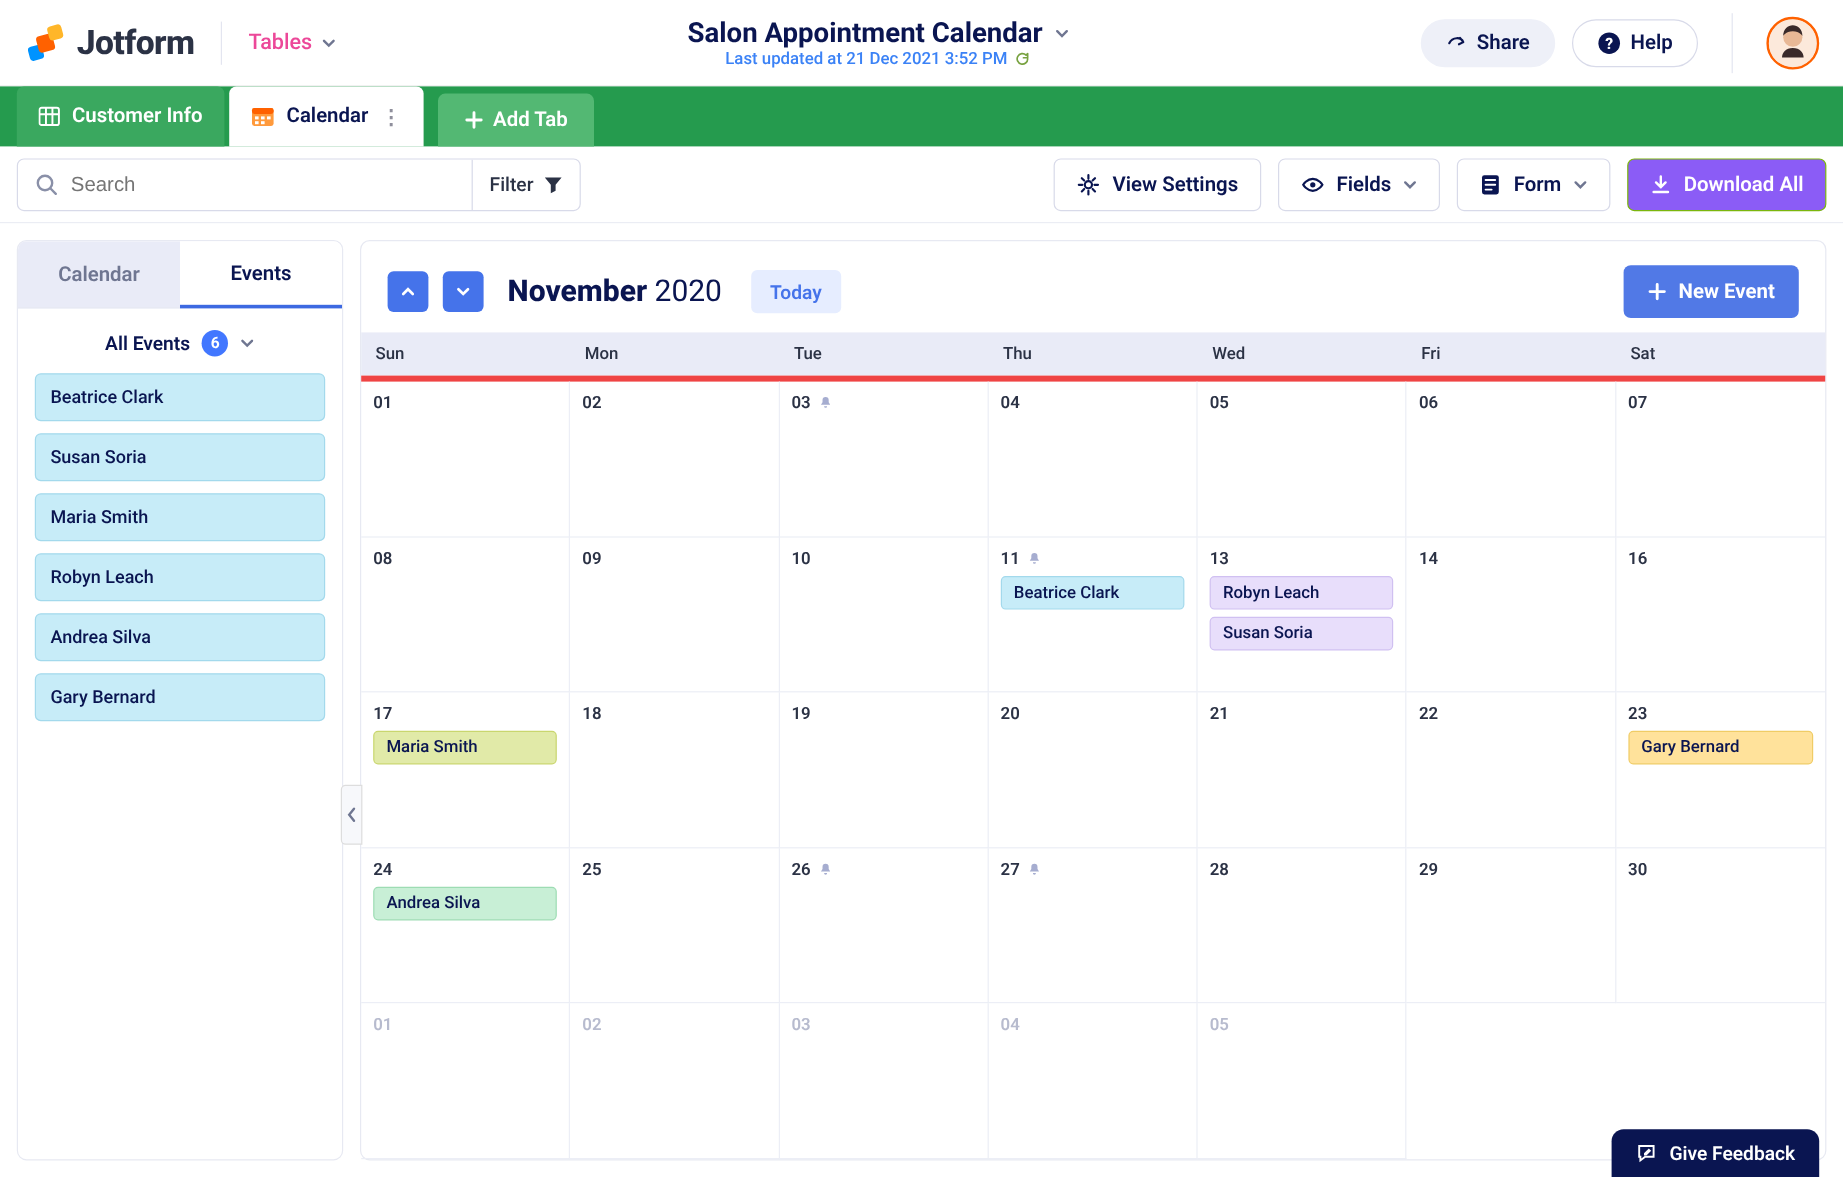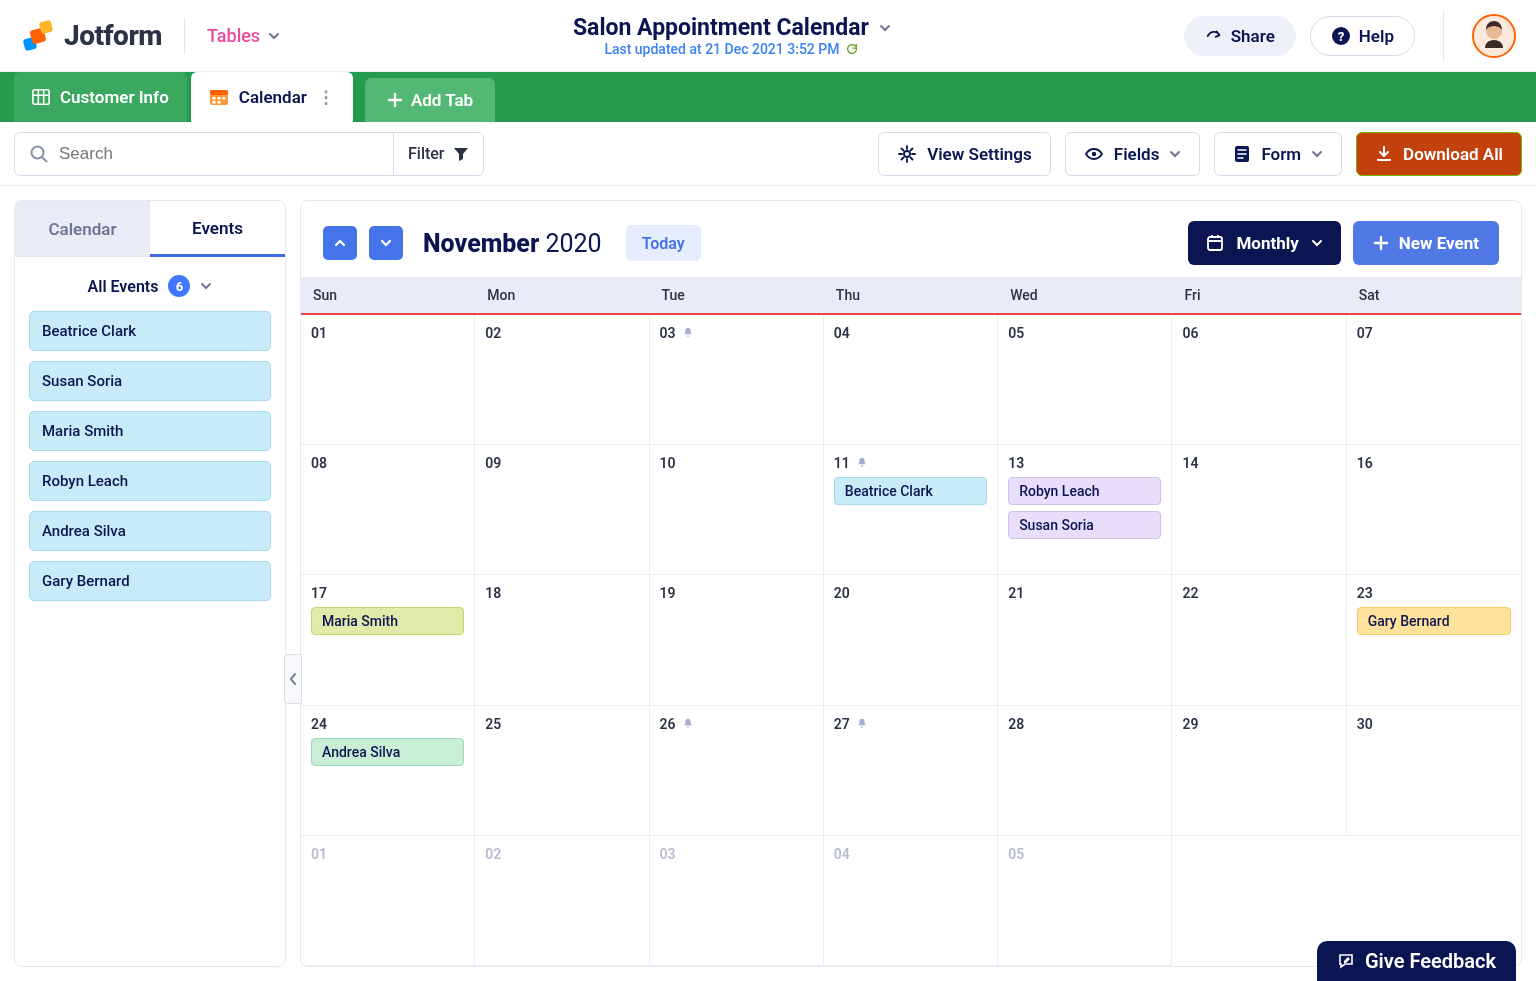--- a/index.html
+++ b/index.html
@@ -34,21 +34,21 @@
 .add-tab { background:#53b873; display:flex; align-items:center; gap:8px; padding:0 22px; margin:6px 0 0 8px; border-radius:6px 6px 0 0; color:#fff; font-size:17px; font-weight:600; cursor:pointer;}
 
 
 .toolbar { height:64px; display:flex; align-items:center; padding:0 14px; border-bottom:1px solid #ebedf4; gap:14px;}
 .search-wrap { display:flex; align-items:center; border:1px solid #d8dae9; border-radius:6px; height:44px; overflow:hidden;}
 .search-box { display:flex; align-items:center; gap:10px; padding:0 14px; width:378px; height:100%;}
 .search-box input { border:none; outline:none; font-size:17px; color:#6f7691; flex:1;}
 .filter-box { display:flex; align-items:center; gap:8px; padding:0 14px; height:100%; border-left:1px solid #d8dae9; font-size:16px; font-weight:500; color:#2b3245; cursor:pointer;}
 .toolbar-spacer { flex:1;}
 .tb-btn { display:flex; align-items:center; gap:10px; height:44px; padding:0 18px; border:1px solid #d8dae9; border-radius:6px; font-size:17px; font-weight:600; color:#0a1551; background:#fff; cursor:pointer;}
-.tb-btn.green { background:#c2410c; border-color:#7bb60d; color:#fff;}
+.tb-btn.green { background:#8b5cf6; border-color:#7bb60d; color:#fff;}
 .chev-down{width:12px;height:12px;}
 .icon16{width:18px;height:18px; display:inline-flex; align-items:center; justify-content:center;}
 
 
 .main { display:flex; height: calc(981px - 72px - 50px - 64px); position:relative;}
 .sidebar { width:300px; padding:14px; position:relative;}
 .side-card { background:#fff; border:1px solid #e7e9f2; border-radius:8px; height:100%; overflow:hidden; box-shadow: 0 0 0 rgba(0,0,0,0);}
 .side-tabs { display:flex; height:56px;}
 .side-tab { flex:1; display:flex; align-items:center; justify-content:center; font-size:17px; font-weight:600; color:#6f7691; background:#e9ebf7; border-bottom:1px solid #e7e9f2; cursor:pointer;}
 .side-tab.active { background:#fff; color:#0a1551; border-bottom:3px solid #3d69e1;}
@@ -64,34 +64,34 @@
 .nav-btn { width:34px; height:34px; background:#4573ea; border-radius:5px; display:flex; align-items:center; justify-content:center; color:#fff; cursor:pointer;}
 .month-title { font-size:25px; font-weight:400; color:#0a1551; margin-left:8px;}
 .month-title b{font-weight:800;}
 .today-btn { background:#e6edff; color:#4573ea; font-weight:600; font-size:16px; height:36px; padding:0 16px; border-radius:5px; display:flex;align-items:center; margin-left:12px; cursor:pointer;}
 .cal-hdr-spacer{flex:1;}
 .monthly-btn { background:#0a1551; color:#fff; height:44px; padding:0 18px; border-radius:6px; display:flex; align-items:center; gap:12px; font-size:17px; font-weight:700; cursor:pointer;}
 .new-event-btn { background:#5179e6; color:#fff; height:44px; padding:0 20px; border-radius:6px; display:flex; align-items:center; gap:10px; font-size:17px; font-weight:700; cursor:pointer;}
 
 .dow-row { display:grid; grid-template-columns:repeat(7,1fr); background:#e9ebf7; color:#2b3245; font-size:14px; font-weight:500;}
 .dow-cell { padding:10px 12px;}
-.grid { display:grid; grid-template-columns:repeat(7,1fr); grid-auto-rows:1fr; flex:1; border-top:2px solid #ef4444;}
+.grid { display:grid; grid-template-columns:repeat(7,1fr); grid-auto-rows:1fr; flex:1; border-top:5px solid #ef4444;}
 .day { border-right:1px solid #eceef6; border-bottom:1px solid #eceef6; padding:10px 10px 6px 10px; display:flex; flex-direction:column; gap:6px; min-height:0;}
 .day:nth-child(7n){border-right:none;}
 .day-num { font-size:14px; font-weight:600; color:#2b3245; display:flex; align-items:center; gap:6px;}
 .day-num.dim{color:#b7bbce;}
 .bell{color:#a6add0;}
 .ev { font-size:14px; font-weight:500; padding:5px 10px; border-radius:4px; border:1px solid transparent; cursor:pointer;}
 .ev.blue{ background:#c7ecf8; border-color:#a3d9ec;}
 .ev.purple{ background:#e8defb; border-color:#d0c0f1;}
 .ev.lime{ background:#e1eaa8; border-color:#c9d66e;}
 .ev.orange{ background:#ffe29b; border-color:#f0cc65;}
 .ev.green{ background:#c8efd6; border-color:#9ddcb3;}
 
-.feedback-btn{ position:absolute; right:20px; bottom:0; background:#0a1551; color:#fff; height:40px; padding:0 20px; border-radius:10px 10px 0 0; display:flex;align-items:center; gap:10px; font-size:20px; font-weight:600; cursor:pointer;}
+.feedback-btn{ position:absolute; right:20px; bottom:0; background:#0a1551; color:#fff; height:40px; padding:0 20px; border-radius:10px 10px 0 0; display:flex;align-items:center; gap:10px; font-size:16px; font-weight:600; cursor:pointer;}
 </style>
 </head>
 <body>
 
 <div class="header">
   <div class="logo">
     <div class="logo-mark">
       <svg viewBox="0 0 36 36" width="36" height="36">
         <rect x="4" y="20" width="12" height="12" rx="3" fill="#0093ff" transform="rotate(-15 10 26)"></rect>
         <rect x="11" y="11" width="14" height="14" rx="3" fill="#ff6100" transform="rotate(-15 18 18)"></rect>
@@ -273,30 +273,20 @@
             </svg>
         </div>
         <div class="nav-btn">
           <svg width="14" height="14" viewBox="0 0 14 14">
               <path d="M3 5l4 4 4-4" stroke="#fff" stroke-width="2.2" fill="none" stroke-linecap="round"></path>
             </svg>
         </div>
         <div class="month-title"><b>November</b> <span>2020</span></div>
         <div class="today-btn">Today</div>
         <div class="cal-hdr-spacer"></div>
-        <div class="monthly-btn">
-          <svg width="18" height="18" viewBox="0 0 18 18">
-              <rect x="2" y="3" width="14" height="13" rx="2" fill="none" stroke="#fff" stroke-width="1.8"></rect>
-              <path d="M2 7h14M6 1v3M12 1v3" stroke="#fff" stroke-width="1.8"></path>
-            </svg>
-          <span>Monthly</span>
-          <svg class="chev-down" viewBox="0 0 12 12">
-              <path d="M2 4l4 4 4-4" stroke="#fff" stroke-width="2" fill="none" stroke-linecap="round"></path>
-            </svg>
-        </div>
         <div class="new-event-btn">
           <svg width="16" height="16" viewBox="0 0 16 16">
               <path d="M8 2v12M2 8h12" stroke="#fff" stroke-width="2.4" stroke-linecap="round"></path>
             </svg>
           <span>New Event</span>
         </div>
       </div>
       <div class="dow-row" id="dow-row">
           <div class="dow-cell">Sun</div>
           <div class="dow-cell">Mon</div>

